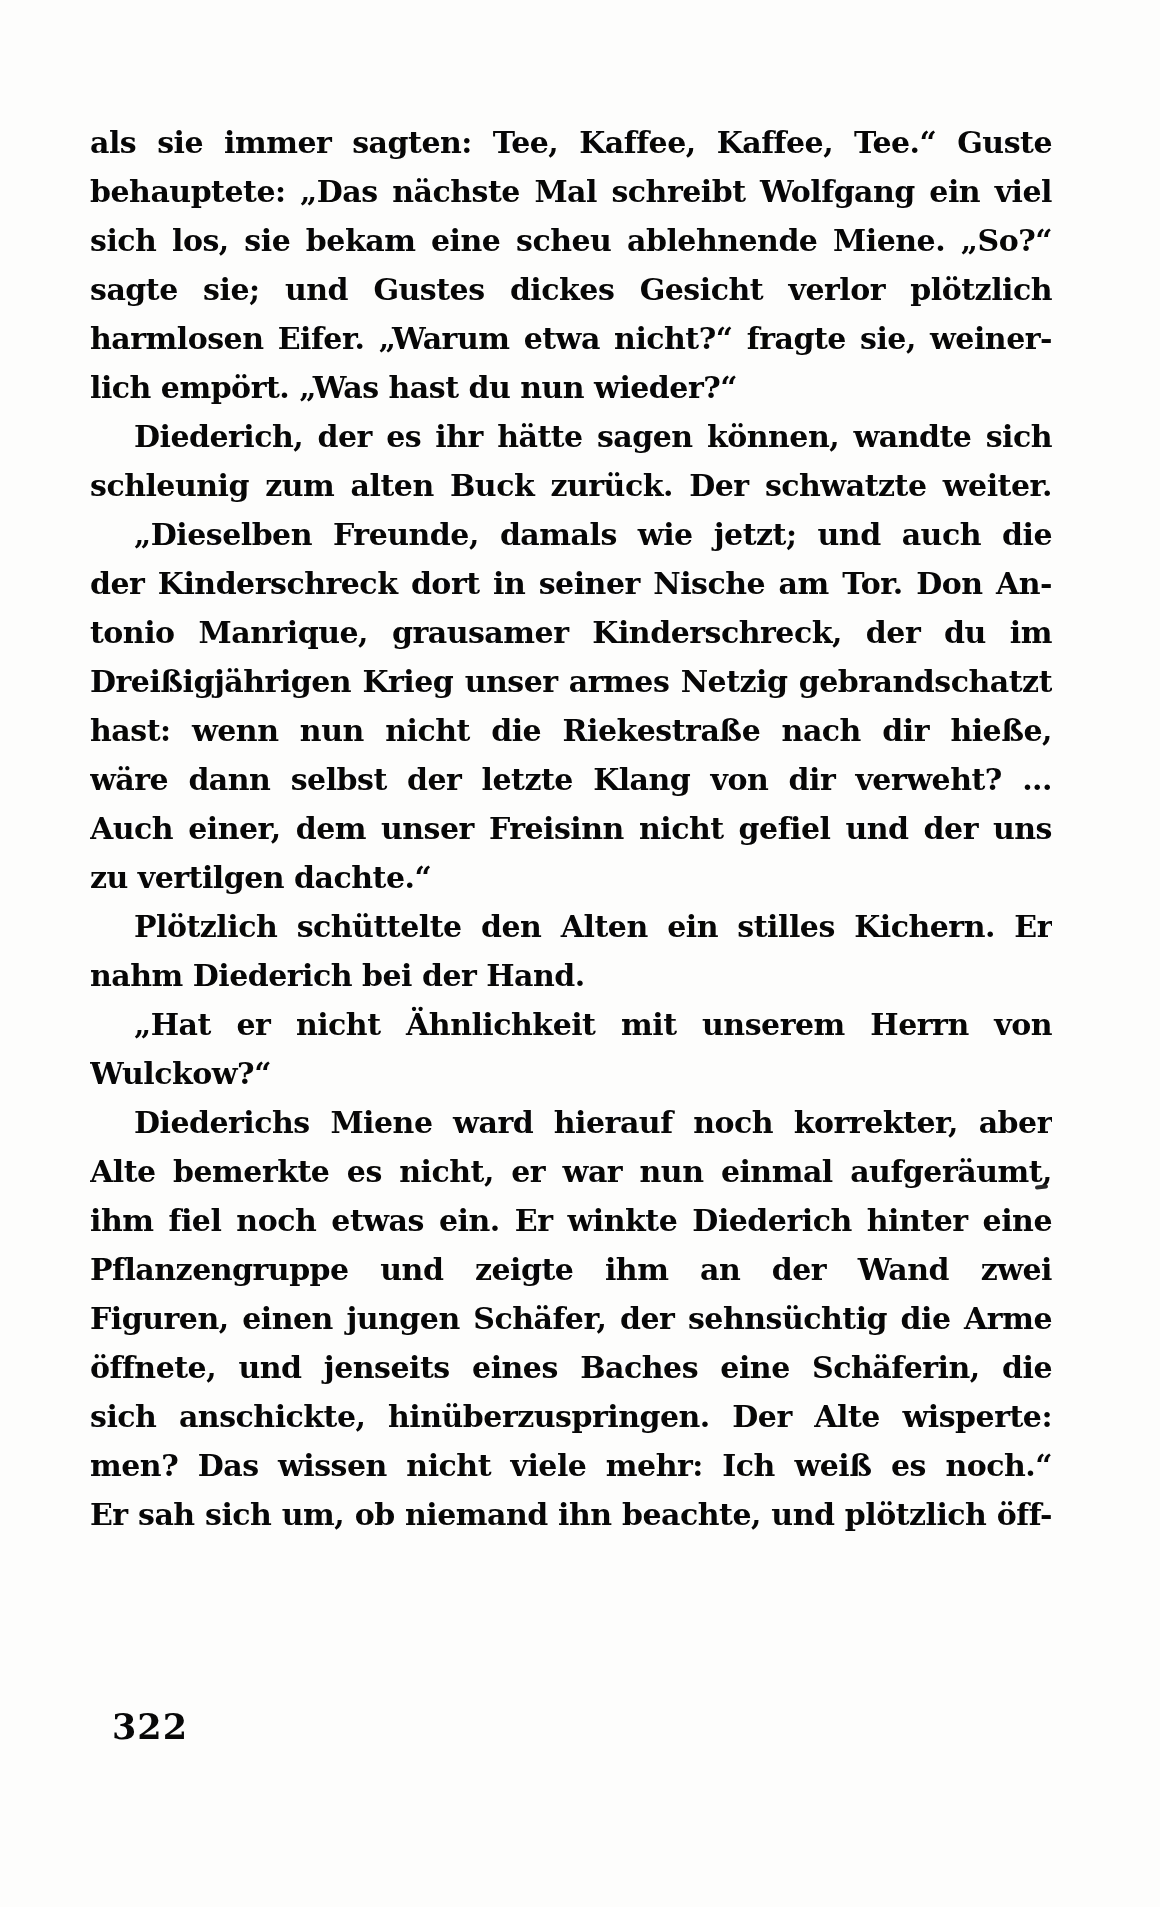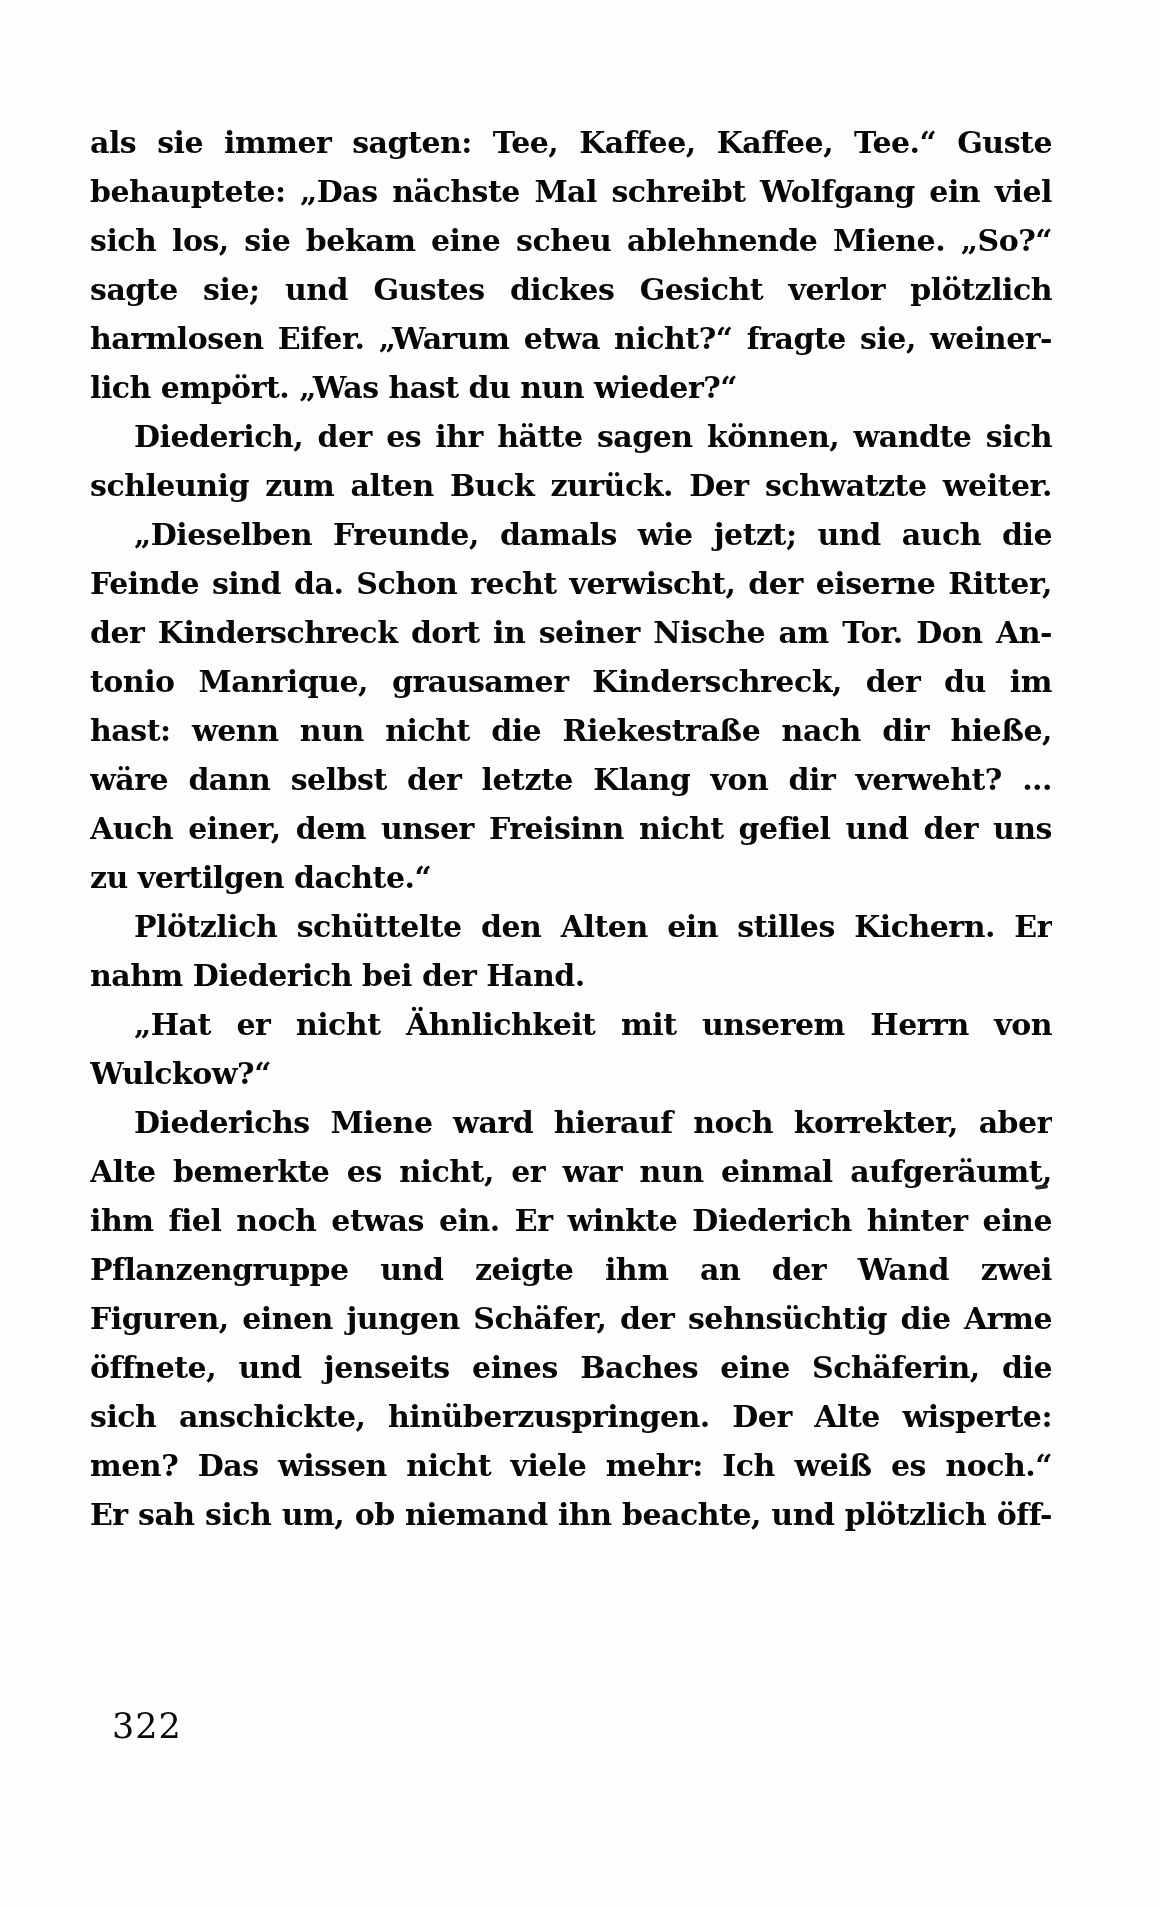--- a/index.html
+++ b/index.html
@@ -43,21 +43,21 @@
     text-align-last: left;
   }
   .line.indent {
     text-indent: 44px;
   }
   .page-number {
     position: absolute;
     left: 112px;
     top: 1706px;
     font-family: "DejaVu Serif", serif;
-    font-weight: 400;
+    font-weight: 700;
     font-size: 35px;
     letter-spacing: 1px;
     color: #080808;
   }
   .scan-artifact-dash {
     position: absolute;
     left: 1035px;
     top: 1185px;
     width: 13px;
     height: 4px;
@@ -74,23 +74,23 @@
   <div class="textblock">
     <div class="line">als sie immer sagten: Tee, Kaffee, Kaffee, Tee.“ Guste</div>
     <div class="line">behauptete: „Das nächste Mal schreibt Wolfgang ein viel</div>
     <div class="line">sich los, sie bekam eine scheu ablehnende Miene. „So?“</div>
     <div class="line">sagte sie; und Gustes dickes Gesicht verlor plötzlich seinen</div>
     <div class="line">harmlosen Eifer. „Warum etwa nicht?“ fragte sie, weiner-</div>
     <div class="line end">lich empört. „Was hast du nun wieder?“</div>
     <div class="line indent">Diederich, der es ihr hätte sagen können, wandte sich</div>
     <div class="line">schleunig zum alten Buck zurück. Der schwatzte weiter.</div>
     <div class="line indent">„Dieselben Freunde, damals wie jetzt; und auch die</div>
-    <div class="line">Feinde sind da. Schon recht verwischt, der eiserne Ritter,</div>
     <div class="line">der Kinderschreck dort in seiner Nische am Tor. Don An-</div>
     <div class="line">tonio Manrique, grausamer Kinderschreck, der du im</div>
+    <div class="line">Dreißigjährigen Krieg unser armes Netzig gebrandschatzt</div>
     <div class="line">hast: wenn nun nicht die Riekestraße nach dir hieße, wohin</div>
     <div class="line">wäre dann selbst der letzte Klang von dir verweht? ...</div>
     <div class="line">Auch einer, dem unser Freisinn nicht gefiel und der uns</div>
     <div class="line end">zu vertilgen dachte.“</div>
     <div class="line indent">Plötzlich schüttelte den Alten ein stilles Kichern. Er</div>
     <div class="line end">nahm Diederich bei der Hand.</div>
     <div class="line indent">„Hat er nicht Ähnlichkeit mit unserem Herrn von</div>
     <div class="line end">Wulckow?“</div>
     <div class="line indent">Diederichs Miene ward hierauf noch korrekter, aber der</div>
     <div class="line">Alte bemerkte es nicht, er war nun einmal aufgeräumt,</div>

